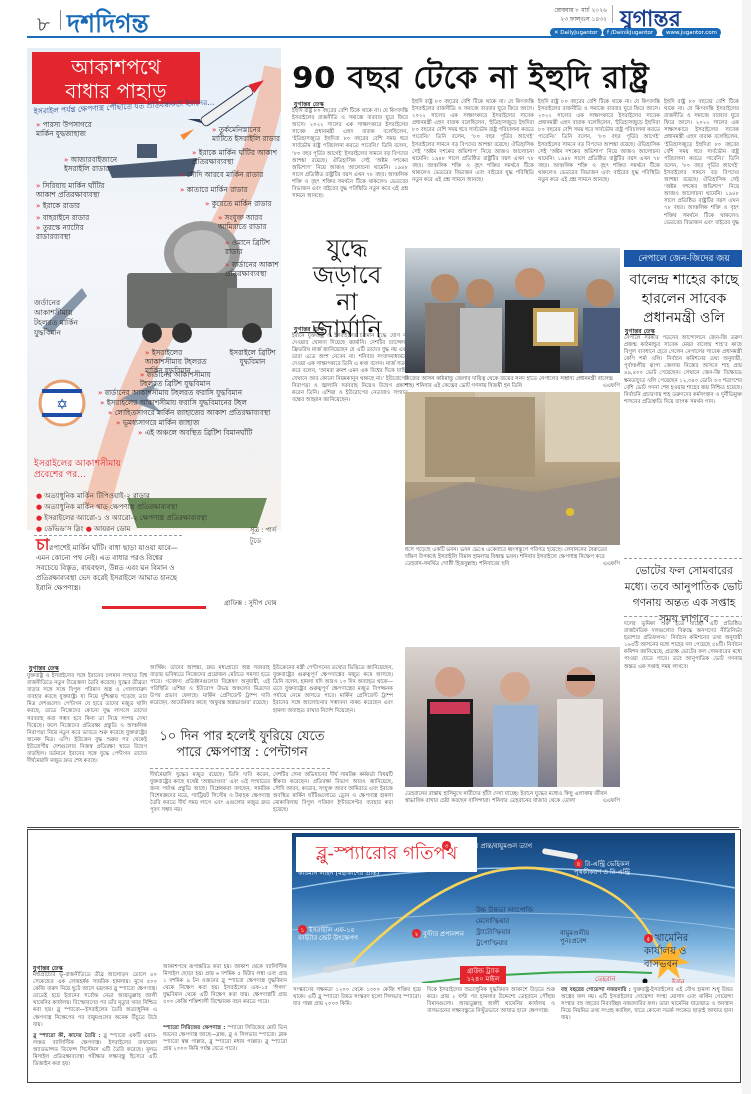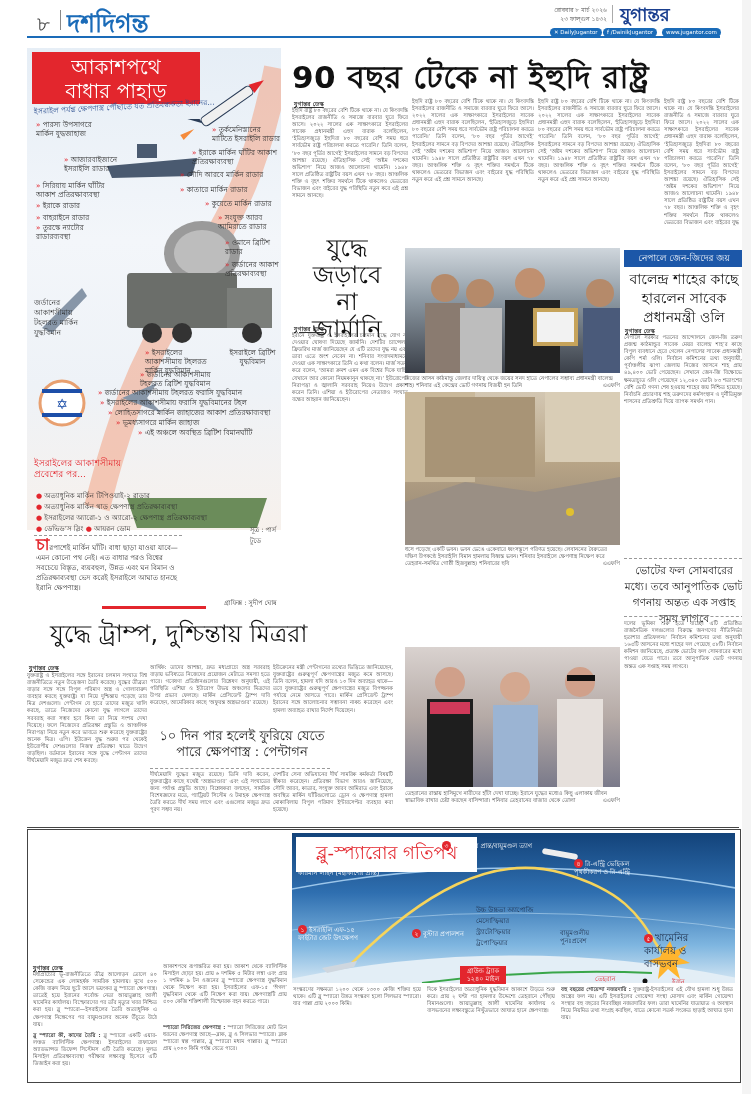--- a/index.html
+++ b/index.html
@@ -4,21 +4,21 @@
 <style>
 *{box-sizing:border-box;margin:0;padding:0}
 html,body{width:751px;height:1094px;background:#fff;overflow:hidden;font-family:"DejaVu Sans",sans-serif;color:#222}
 .page{position:relative;width:751px;height:1094px;background:#fff}
 .pgno{position:absolute;left:10px;top:6px;font-size:20px;color:#444}
 .pgsep{position:absolute;left:35px;top:8px;width:1px;height:20px;background:#888}
 .section{position:absolute;left:46px;top:2px;font-size:25px;font-weight:bold;color:#1a6bb8}
 .hline{position:absolute;left:27px;top:36px;width:693px;height:2px;background:#1a6bb8}
 .date{position:absolute;left:553px;top:6px;font-size:6px;color:#555;text-align:right;line-height:9px;width:62px}
 .dsep{position:absolute;left:620px;top:6px;width:1px;height:18px;background:#aaa}
-.logo{position:absolute;left:627px;top:2px;font-size:18px;font-weight:bold;color:#1a3f8f;font-family:"DejaVu Serif",serif}
+.logo{position:absolute;left:627px;top:2px;font-size:22px;font-weight:bold;color:#1a3f8f;font-family:"DejaVu Serif",serif}
 .social{position:absolute;top:27px;height:9px;border-radius:5px;background:#1a6bb8;color:#fff;font-size:5.5px;line-height:9px;padding:0 4px}
 
 .info{position:absolute;left:27px;top:48px;width:254px;height:482px;background:linear-gradient(180deg,#e6eef6 0%,#f3f6fa 40%,#eef2f7 70%,#f7f1ec 100%)}
 .info-title{position:absolute;left:32px;top:52px;width:168px;height:52px;background:#e3262d;color:#fff;font-size:20px;text-align:center;line-height:24px;padding-top:3px}
 .info-sub{position:absolute;left:34px;top:104px;font-size:7.5px;color:#2a4d8f;transform:rotate(-3deg);transform-origin:left}
 .lbl{position:absolute;font-size:7.2px;color:#2b2b2b;line-height:9px}
 .lbl .b{color:#e3262d}
 .info-sec{position:absolute;left:34px;top:430px;font-size:9px;color:#e3262d;line-height:11px}
 .bul{position:absolute;left:36px;font-size:7px;color:#333}
 .bul .d{color:#e3262d}
@@ -196,21 +196,20 @@
 
   <div class="kicker">নেপালে জেন-জিদের জয়</div>
   <div class="h3">বালেন্দ্র শাহের কাছে হারলেন সাবেক প্রধানমন্ত্রী ওলি</div>
   <div class="byline" style="left:625px;top:326px">যুগান্তর ডেস্ক</div>
   <div class="body" style="left:624px;top:334px;width:118px;height:222px">নেপালে সরকার পতনের আন্দোলনে জেন-জি তরুণ প্রজন্ম কাঠমান্ডুর সাবেক মেয়র বালেন্দ্র শাহ’র কাছে বিপুল ব্যবধানে হেরে গেলেন নেপালের সাবেক প্রধানমন্ত্রী কেপি শর্মা ওলি। নির্বাচন কমিশনের তথ্য অনুযায়ী, পূর্বাঞ্চলীয় ঝাপা জেলায় নিজের আসনে শাহ প্রায় ৪৯,৪০০ ভোট পেয়েছেন। সেখানে জেন-জি বিক্ষোভে ক্ষমতাচ্যুত ওলি পেয়েছেন ১২,৩৪০ ভোট। ৮৩ শতাংশের বেশি ভোট গণনা শেষ হওয়ায় শাহের জয় নিশ্চিত হয়েছে। নির্বাচনি প্রচারণায় শাহ তরুণদের কর্মসংস্থান ও দুর্নীতিমুক্ত শাসনের প্রতিশ্রুতি দিয়ে ব্যাপক সমর্থন পান।</div>
   <div style="position:absolute;left:624px;top:558px;width:118px;border-top:1px dashed #999"></div>
   <div class="pull" style="top:562px">ভোটের ফল সোমবারের মধ্যে। তবে আনুপাতিক ভোট গণনায় অন্তত এক সপ্তাহ সময় লাগবে</div>
   <div class="pullline"></div>
   <div class="body" style="left:624px;top:620px;width:118px;height:200px">দলের ভূমিকা শুরু হতে যাচ্ছে। এটি প্রতিষ্ঠিত রাজনৈতিক দলগুলোর বিরুদ্ধে জনগণের নীতিনির্ভর হতাশার প্রতিফলন।’ নির্বাচন কমিশনের তথ্য অনুযায়ী ১৬৫টি আসনের মধ্যে শাহের দল পেয়েছে ৫৮টি। নির্বাচন কমিশন জানিয়েছে, প্রত্যক্ষ ভোটের ফল সোমবারের মধ্যে পাওয়া যেতে পারে। তবে আনুপাতিক ভোট গণনায় অন্তত এক সপ্তাহ সময় লাগবে।</div>
 
-  <div class="h4">যুদ্ধে ট্রাম্প, দুশ্চিন্তায় মিত্ররা</div>
   <div class="byline" style="left:29px;top:663px">যুগান্তর ডেস্ক</div>
   <div class="body" style="left:27px;top:672px;width:120px;height:150px">যুক্তরাষ্ট্র ও ইসরাইলের সঙ্গে ইরানের চলমান সংঘাত বিশ্ব রাজনীতিতে নতুন উত্তেজনা তৈরি করেছে। যুদ্ধের তীব্রতা বাড়ার সঙ্গে সঙ্গে বিপুল পরিমাণ অস্ত্র ও গোলাবারুদ ব্যবহার করছে যুক্তরাষ্ট্র। যা নিয়ে দুশ্চিন্তায় পড়েছে তার মিত্র দেশগুলো। পেন্টাগন যে হারে তাদের মজুত খালি করছে, তাতে নিজেদের কোনো যুদ্ধ লাগলে তাদের সরবরাহ করা সম্ভব হবে কিনা তা নিয়ে সংশয় দেখা দিয়েছে। ফলে নিজেদের প্রতিরক্ষা প্রস্তুতি ও আঞ্চলিক নিরাপত্তা নিয়ে নতুন করে ভাবতে শুরু করেছে যুক্তরাষ্ট্রের অনেক মিত্র। এপি। ইউক্রেন যুদ্ধ শুরুর পর থেকেই ইউরোপীয় দেশগুলোর নিজস্ব প্রতিরক্ষা খাতে উদ্বেগ বাড়ছিল। বর্তমানে ইরানের সঙ্গে যুদ্ধে পেন্টাগন তাদের দীর্ঘমেয়াদি মজুত দ্রুত শেষ করছে।</div>
   <div class="body" style="left:150px;top:664px;width:120px;height:60px">আর্থিক: তাদের আশঙ্কা, দ্রুত মধ্যপ্রাচ্যে অস্ত্র সরবরাহ বাড়ায় ভবিষ্যতে নিজেদের প্রয়োজন মেটাতে সমস্যা হতে পারে। গবেষণা প্রতিষ্ঠানগুলোর বিশ্লেষণ অনুযায়ী, এই পরিস্থিতি এশিয়া ও ইউরোপ উভয় অঞ্চলের মিত্রদের উপর প্রভাব ফেলছে। মার্কিন প্রেসিডেন্ট ট্রাম্প দাবি করেছেন, আমেরিকার কাছে ‘অফুরন্ত অস্ত্রভাণ্ডার’ রয়েছে।</div>
   <div class="body" style="left:273px;top:664px;width:120px;height:130px">ইউক্রেনের মন্ত্রী পেন্টাগনের তথ্যের ভিত্তিতে জানিয়েছেন, যুক্তরাষ্ট্রের গুরুত্বপূর্ণ ক্ষেপণাস্ত্রের মজুত কমে আসছে। তিনি বলেন, হামলা যদি আরও ১০ দিন অব্যাহত থাকে—তবে যুক্তরাষ্ট্রের গুরুত্বপূর্ণ ক্ষেপণাস্ত্রের মজুত বিপজ্জনক পর্যায়ে নেমে আসতে পারে। মার্কিন প্রেসিডেন্ট ট্রাম্প ইরানের সঙ্গে আলোচনার সম্ভাবনা নাকচ করেছেন এবং হামলা অব্যাহত রাখার নির্দেশ দিয়েছেন।</div>
   <div class="h5" style="left:152px;top:728px;width:180px">১০ দিন পার হলেই ফুরিয়ে যেতে পারে ক্ষেপণাস্ত্র : পেন্টাগন</div>
   <div class="h5line"></div>
   <div class="body" style="left:150px;top:771px;width:120px;height:52px">দীর্ঘমেয়াদি যুদ্ধের মজুত রয়েছে। তিনি দাবি করেন, যুক্তরাষ্ট্রের কাছে যথেষ্ট ‘অস্ত্রভাণ্ডার’ এবং এই সংঘাতের জন্য পর্যাপ্ত প্রস্তুতি আছে। বিশ্লেষকরা বলছেন, সামরিক বিশেষজ্ঞদের মতে, প্যাট্রিয়ট সিস্টেম ও টমাহক ক্ষেপণাস্ত্র তৈরি করতে দীর্ঘ সময় লাগে এবং এগুলোর মজুত দ্রুত পূরণ সম্ভব নয়।</div>
   <div class="body" style="left:273px;top:771px;width:120px;height:52px">দেশটির সেনা অভিযানের দীর্ঘ সামরিক কর্মকর্তা বিষয়টি স্বীকার করেছেন। প্রতিরক্ষা বিভাগ আরও জানিয়েছে, সৌদি আরব, কাতার, সংযুক্ত আরব আমিরাত এবং ইরাকে অবস্থিত মার্কিন ঘাঁটিগুলোতে ড্রোন ও ক্ষেপণাস্ত্র হামলা মোকাবিলায় বিপুল পরিমাণ ইন্টারসেপ্টর ব্যবহার করা হয়েছে।</div>
 
   <div class="photo" style="left:405px;top:647px;width:215px;height:140px;background:linear-gradient(180deg,#d9d2cf 0%,#b5aaa6 50%,#7a7a8a 100%)">

